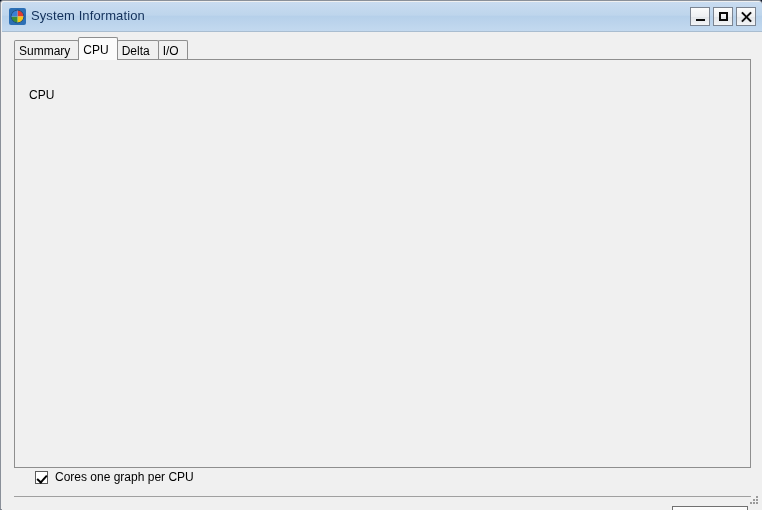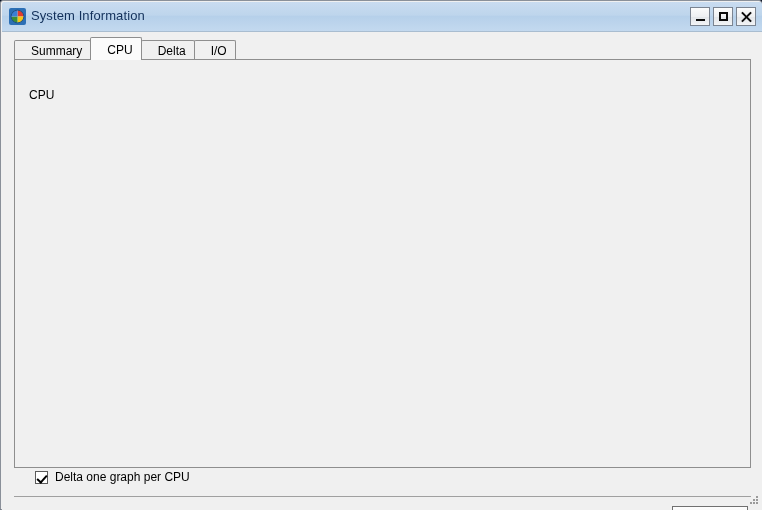--- a/index.html
+++ b/index.html
@@ -100,21 +100,21 @@
   .tabstrip {
     position: absolute;
     left: 12px; top: 7px;
     height: 21px;
     display: flex;
     align-items: flex-end;
   }
   .tab {
     position: relative;
     height: 20px;
-    padding: 2px 8px 0 16px;
+    padding: 2px 8px 0 4px;
     box-sizing: border-box;
     font-size: 12px;
     color: #000;
     background: #f0f0f0;
     border: 1px solid #8e8e8e;
     border-bottom: none;
     margin-right: -1px;
     line-height: 17px;
     cursor: default;
     border-radius: 2px 2px 0 0;
@@ -409,21 +409,21 @@
           <span class="v">2</span>
         </div>
         <div class="gb-row" style="top:26px;">
           <span class="k">Sockets</span>
           <span class="v">1</span>
         </div>
       </div>
 
       <div class="chk-wrap">
         <span class="chk-box checked" id="chk-one-graph"></span>
-        <span>Delta one graph per CPU</span>
+        <span>Cores one graph per CPU</span>
       </div>
 
       <div class="footer-sep"></div>
       <div class="okbtn">OK</div>
 
       <svg class="grip" viewBox="0 0 14 14">
         <g fill="#9a9a9a">
           <rect x="10" y="2" width="2" height="2"></rect>
           <rect x="7" y="5" width="2" height="2"></rect>
             <rect x="10" y="5" width="2" height="2"></rect>

